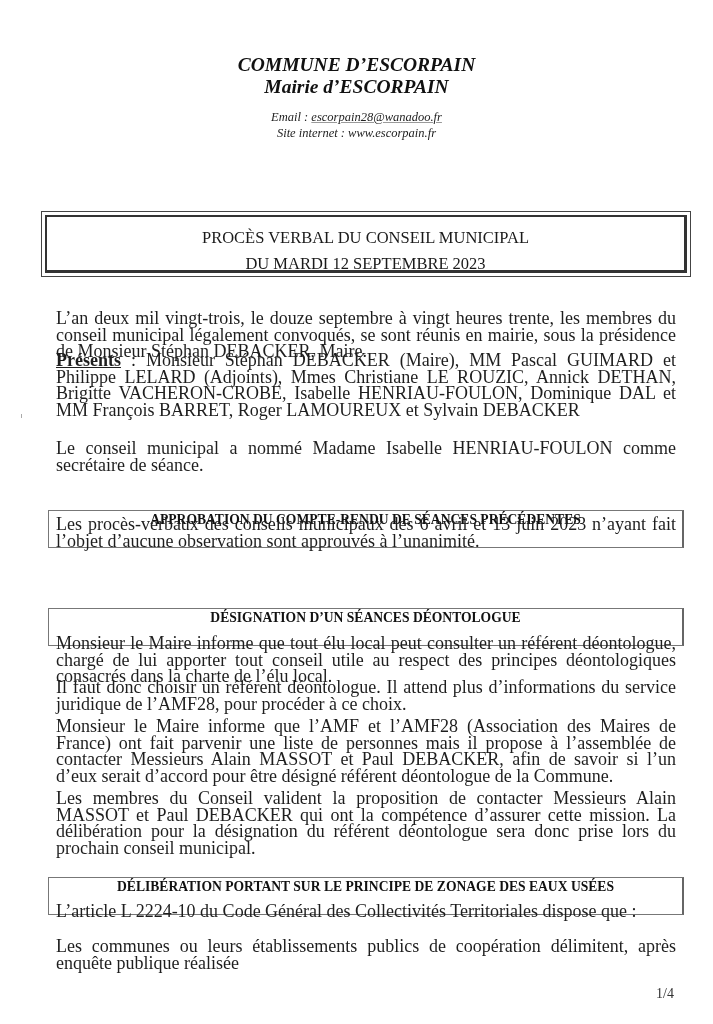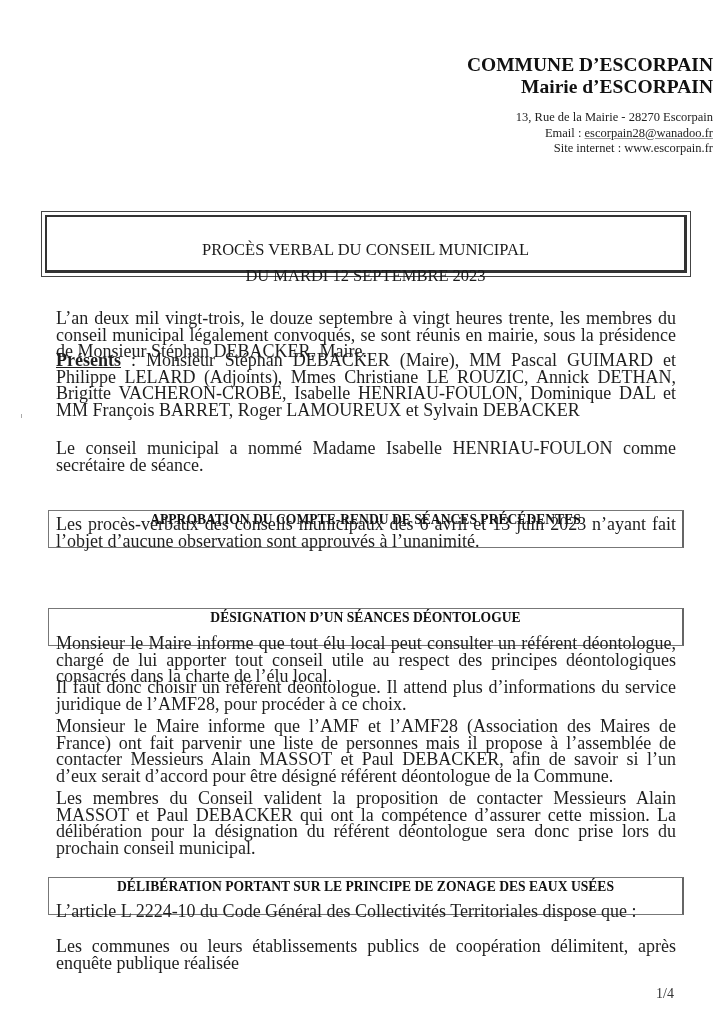--- a/index.html
+++ b/index.html
@@ -1,32 +1,32 @@
 <!DOCTYPE html>
 <html><head>
 <meta charset="utf-8">
 <style>
   html, body { margin: 0; padding: 0; background: #ffffff; }
   body {
     width: 713px; height: 1024px; position: relative; overflow: hidden;
     font-family: "Liberation Serif", "DejaVu Serif", serif; color: #1e1e1e;
   }
-  .header { position: absolute; top: 54px; left: 0; width: 713px; text-align: right; }
+  .header { position: absolute; top: 54px; left: 0; width: 713px; text-align: center; font-style: italic; }
   .h-line1, .h-line2 { font-weight: bold; font-size: 19.5px; line-height: 22px; color: #111; }
   .addr { margin-top: 12px; font-size: 12.5px; line-height: 15.5px; color: #222; }
   .addr .email-val { text-decoration: underline; text-decoration-color: #9a9a9a; }
 
   .title-box {
     position: absolute; left: 41px; top: 211px; width: 650px; height: 66px;
     border: 1px solid #444; box-sizing: border-box; padding: 3px;
   }
   .title-inner {
     width: 100%; height: 100%; box-sizing: border-box;
     border: 2px solid #333; border-right-width: 3px; border-bottom-width: 3px;
-    text-align: center; padding-top: 20px;
+    text-align: center; padding-top: 8px;
   }
   .title-inner div { font-size: 16.5px; line-height: 26px; color: #1a1a1a; }
 
   .para {
     position: absolute; left: 56px; width: 620px;
     font-size: 18px; line-height: 16.5px; text-align: justify; color: #1e1e1e;
   }
   .para .label-u { font-weight: bold; text-decoration: underline; }
 
   .sect {
@@ -37,21 +37,20 @@
   .page-num { position: absolute; left: 656px; top: 986px; font-size: 14px; color: #333; }
   .scan-mark { position: absolute; left: 21px; top: 414px; width: 1px; height: 4px; background: #aaa; }
 </style>
 </head>
 <body>
 
 <div class="header">
   <div class="h-line1">COMMUNE D’ESCORPAIN</div>
   <div class="h-line2">Mairie d’ESCORPAIN</div>
   <div class="addr">
-    <div>13, Rue de la Mairie - 28270 Escorpain</div>
     <div><span>Email : </span><span class="email-val">escorpain28@wanadoo.fr</span></div>
     <div>Site internet : www.escorpain.fr</div>
   </div>
 </div>
 
 <div class="title-box">
   <div class="title-inner">
     <div>PROCÈS VERBAL DU CONSEIL MUNICIPAL</div>
     <div>DU MARDI 12 SEPTEMBRE 2023</div>
   </div>

